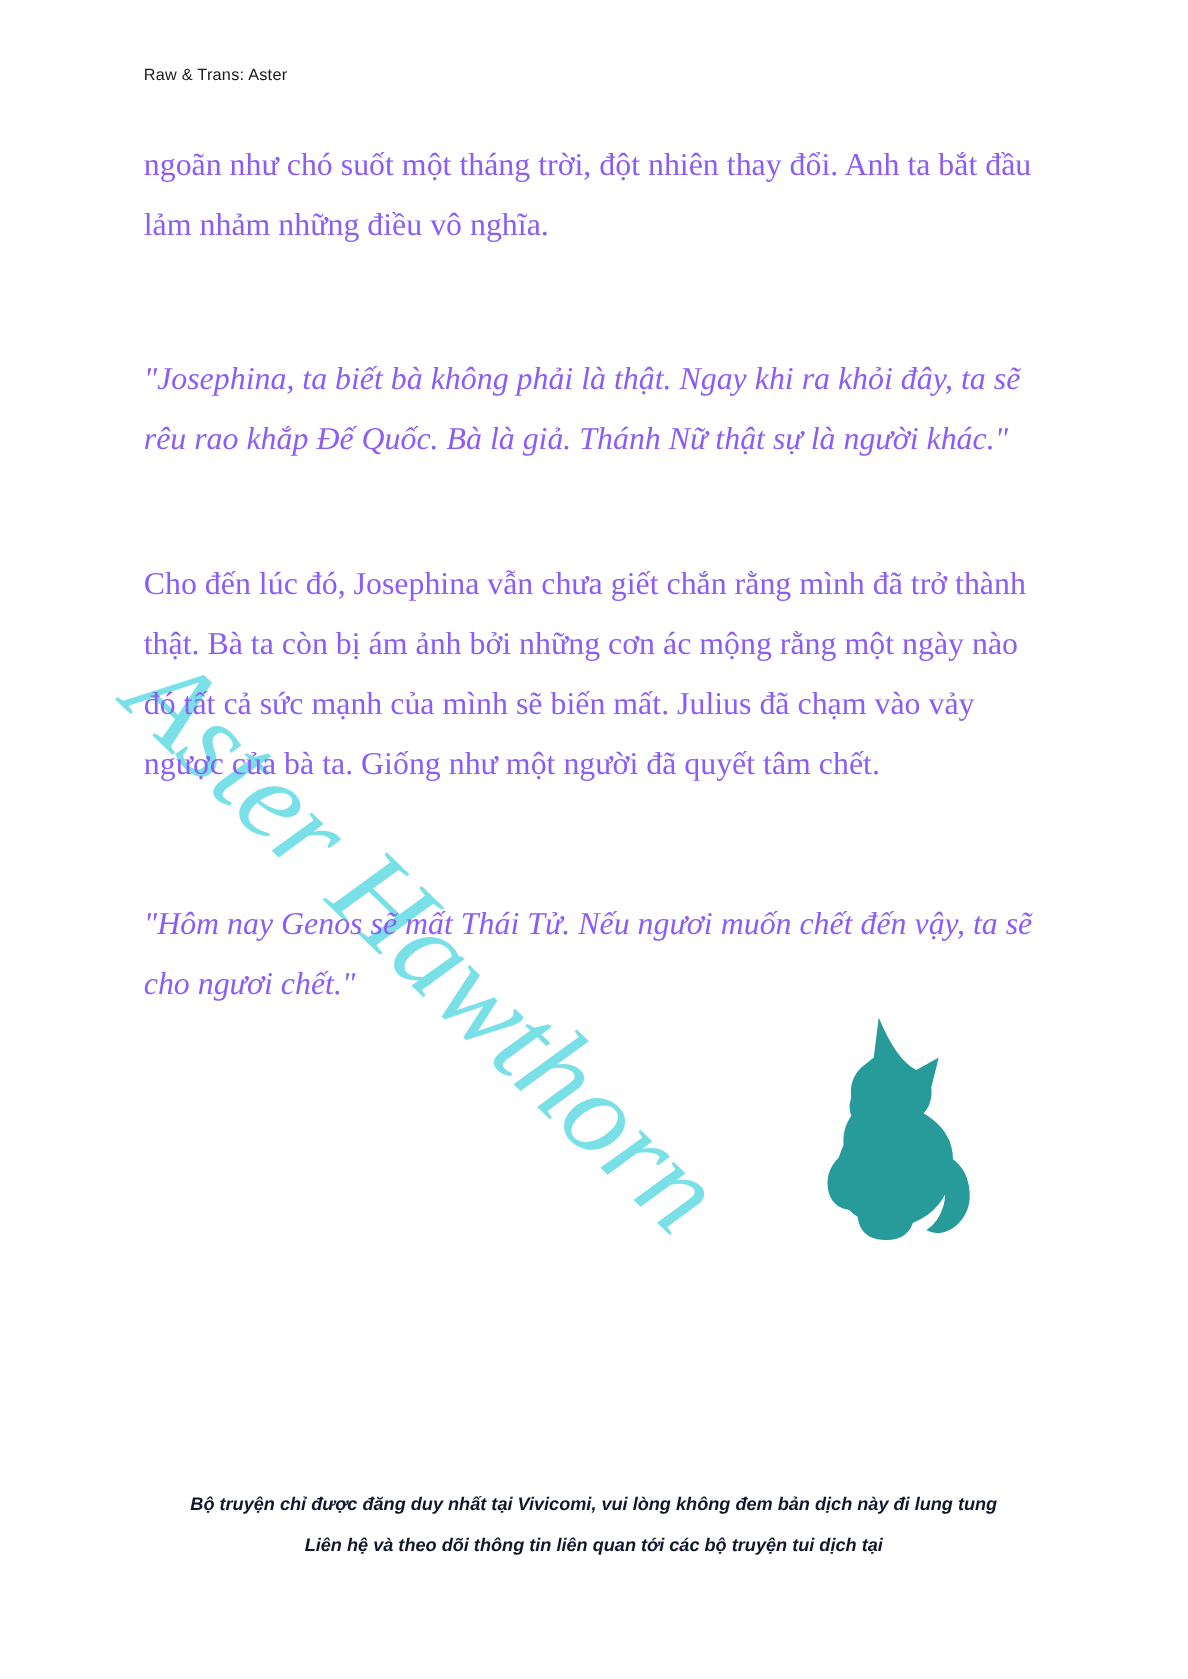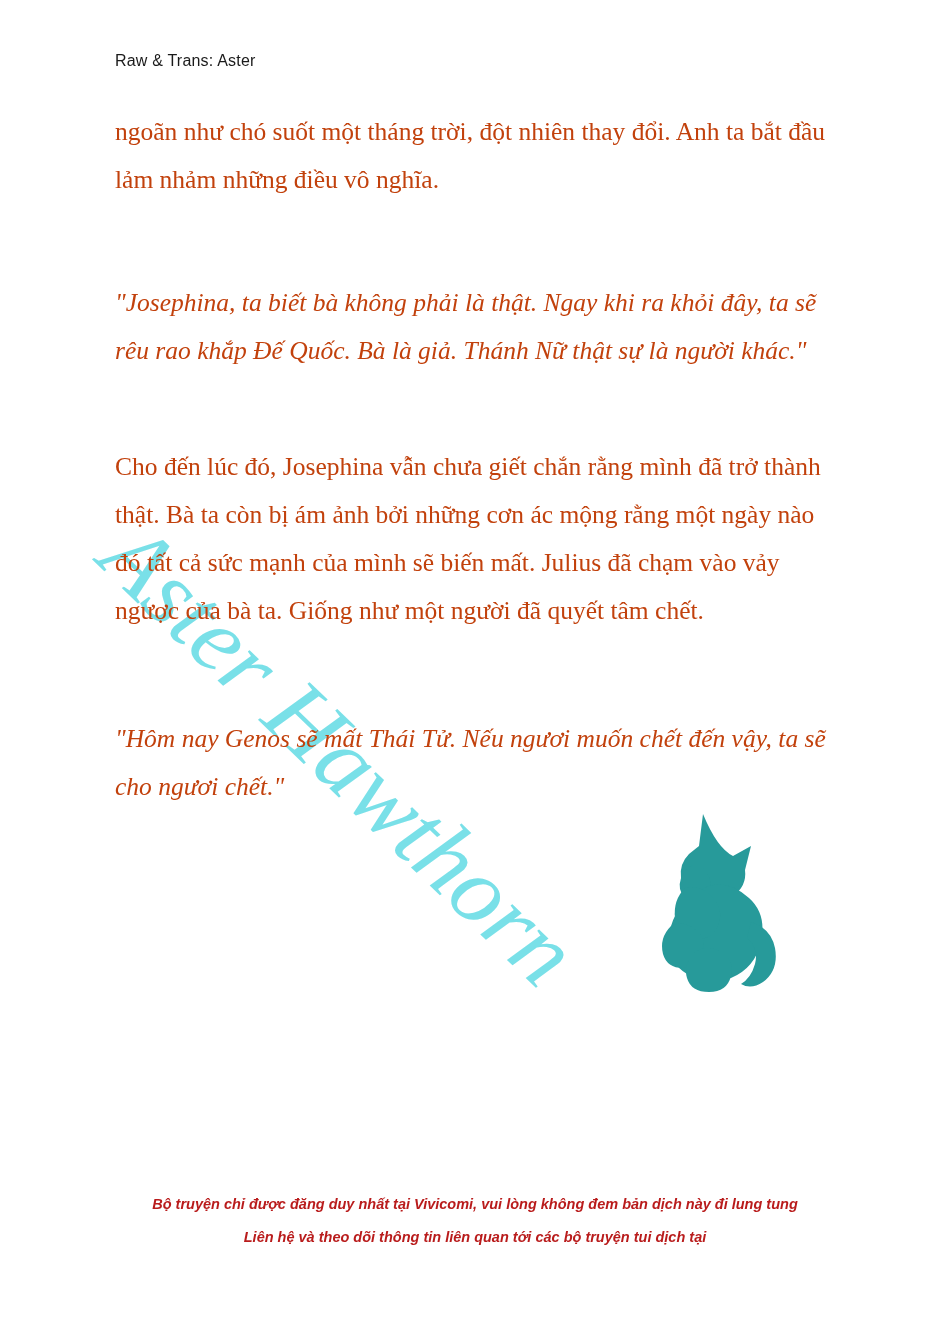--- a/index.html
+++ b/index.html
@@ -17,39 +17,39 @@
     background: #ffffff;
     overflow: hidden;
   }
 
   
   .header {
     position: absolute;
     left: 115px;
     top: 52px;
     font-family: "Liberation Sans", sans-serif;
-    font-size: 16px;
+    font-size: 13px;
     color: #1a1a1a;
     letter-spacing: 0.2px;
     white-space: nowrap;
   }
 
   
   .content {
     position: absolute;
     left: 115px;
     top: 108px;
     width: 722px;
     z-index: 3;
   }
   .para {
     font-family: "Liberation Serif", serif;
     font-size: 25.5px;
     line-height: 48px;
-    color: #c2410c;
+    color: #8b5cf6;
     margin: 0;
   }
   .para.quote {
     font-style: italic;
   }
   .gap-lg   { height: 75px; }
   .gap-md   { height: 68px; }
   .gap-xl   { height: 80px; }
 
   
@@ -87,21 +87,21 @@
   .footer {
     position: absolute;
     left: 0;
     top: 1188px;
     width: 950px;
     text-align: center;
     font-family: "Liberation Sans", sans-serif;
     font-weight: bold;
     font-style: italic;
     font-size: 14.5px;
-    color: #b91c1c;
+    color: #0f172a;
     line-height: 33px;
   }
   .footer div { white-space: nowrap; }
 
   
   .logo {
     position: absolute;
     left: 18px;
     top: 1292px;
     width: 150px;

